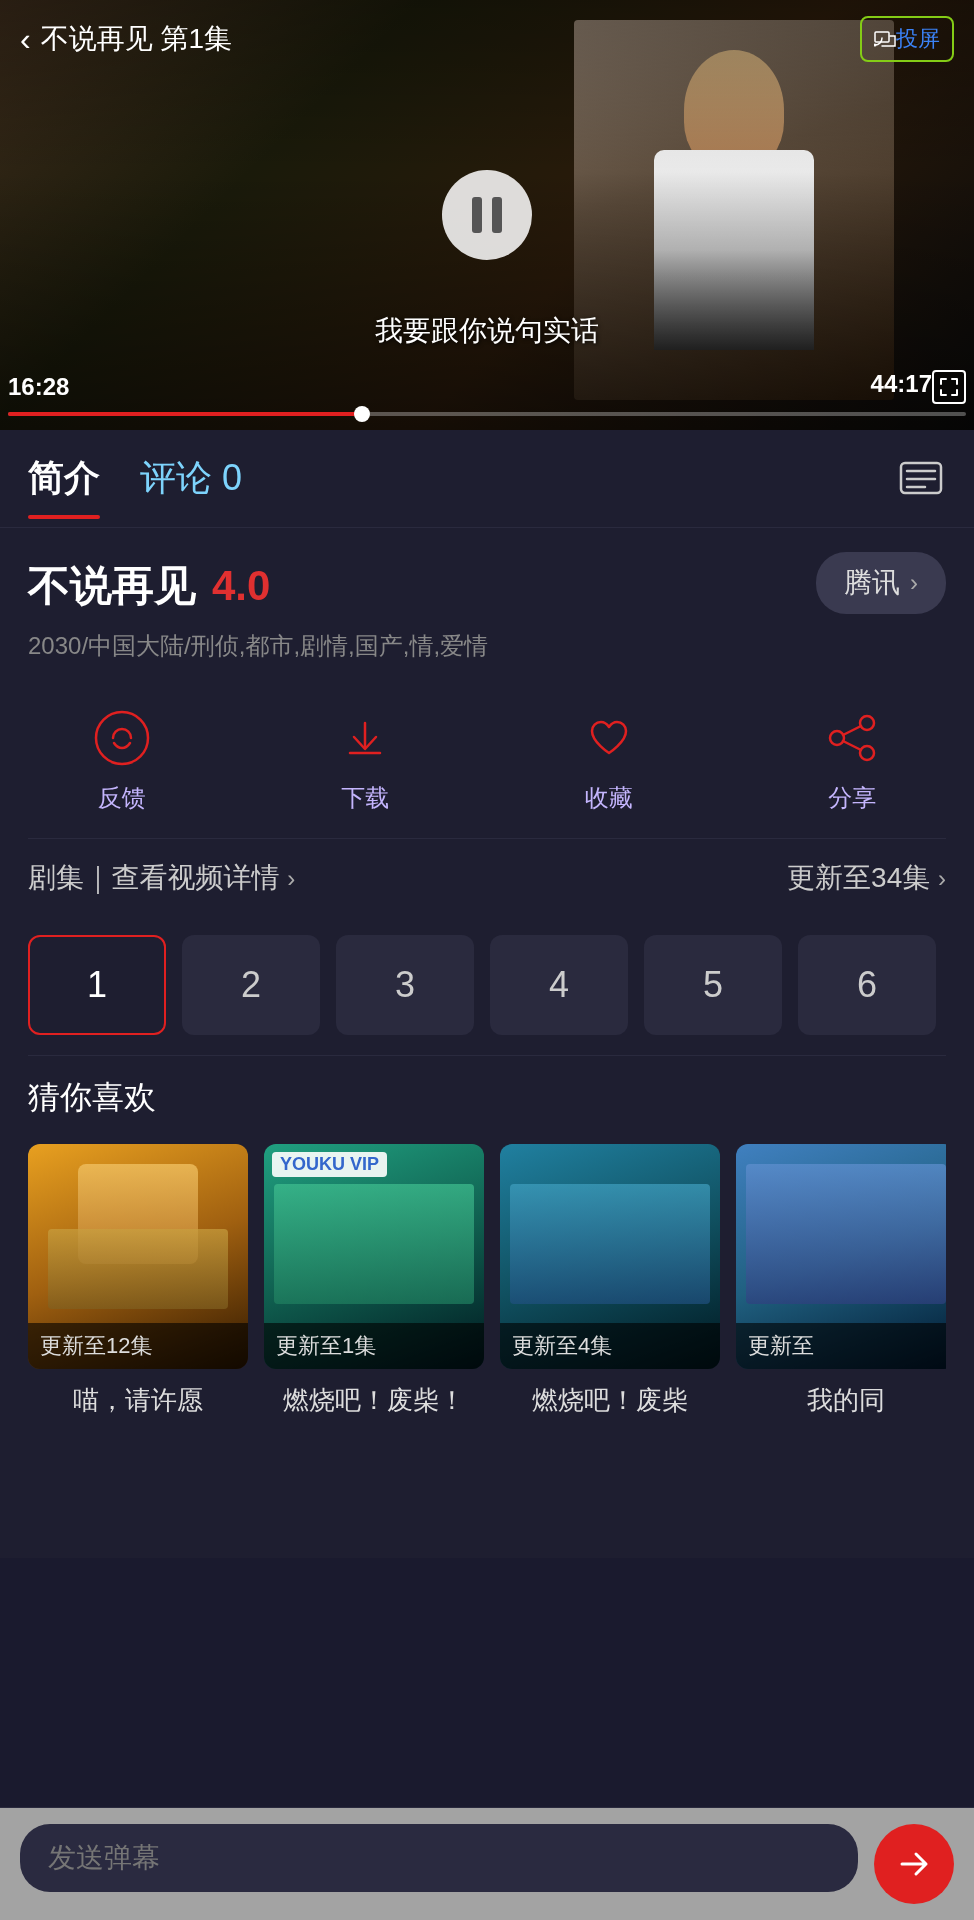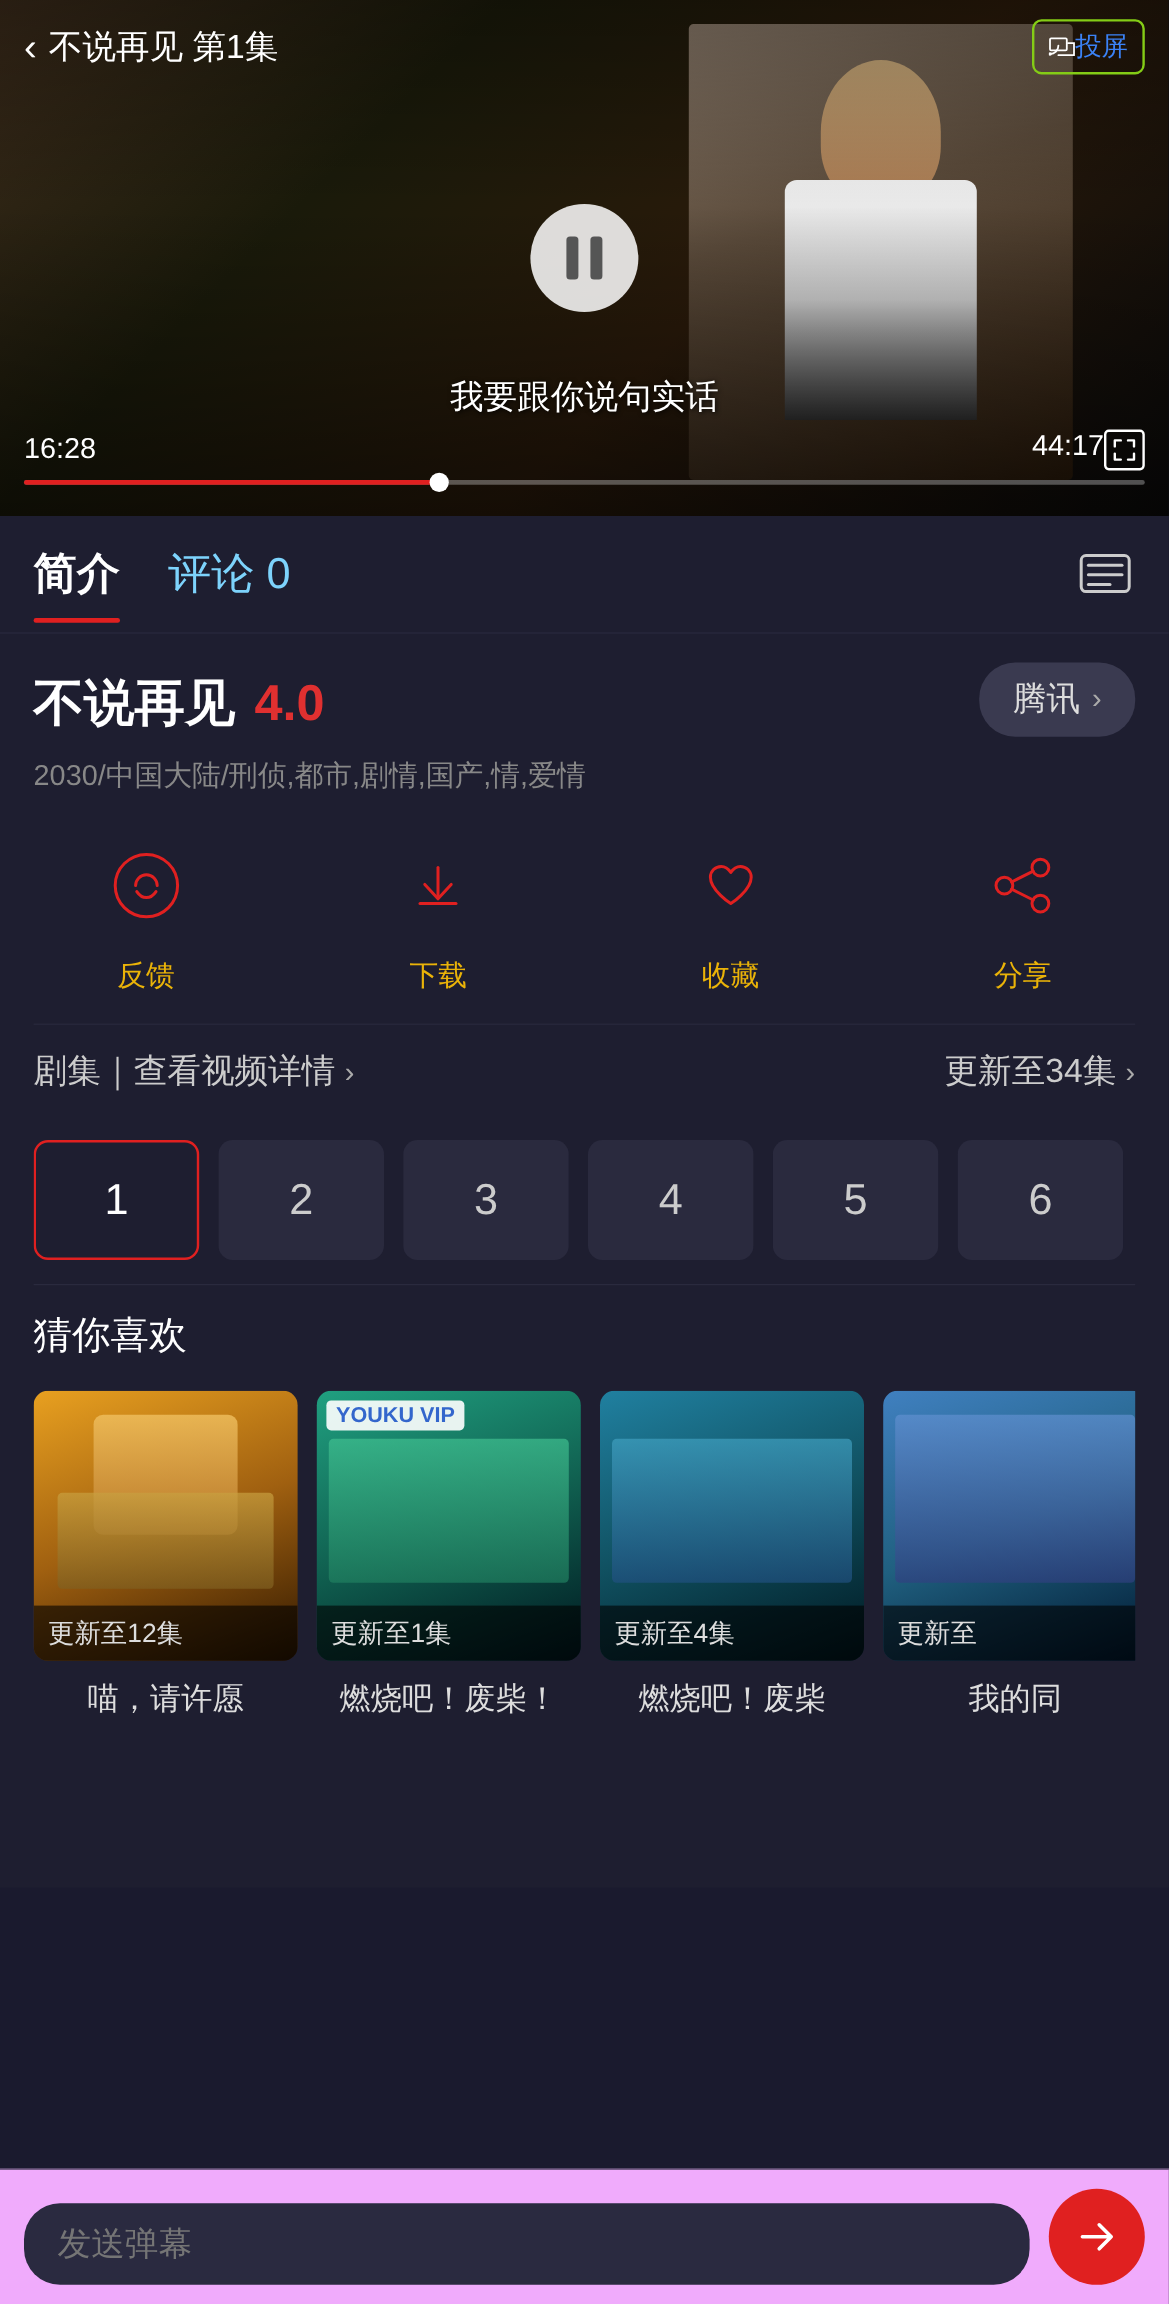--- a/index.html
+++ b/index.html
@@ -133,23 +133,24 @@
       font-size: 28px;
       color: #fff;
       text-shadow: 1px 1px 4px #000;
       white-space: nowrap;
       z-index: 10;
     }
 
     
     .progress-area {
       position: absolute;
-      bottom: 12px; left: 0; right: 0;
-      padding: 10px 20px 14px;
+      bottom: 0; left: 0; right: 0;
+      padding: 10px 8px 14px;
       z-index: 10;
+      font-weight: bold;
     }
     .time-row {
       display: flex;
       justify-content: space-between;
       align-items: center;
       margin-bottom: 8px;
     }
     .time-text {
       font-size: 24px;
       color: #fff;
@@ -299,22 +300,21 @@
     }
     .action-icon {
       width: 64px;
       height: 64px;
       display: flex;
       align-items: center;
       justify-content: center;
     }
     .action-label {
       font-size: 24px;
-      color: #eab308;
-      margin-top: 15px;
+      color: #c4b5fd;
     }
 
     
     svg { display: block; }
 
     
     .episodes-section {
       padding: 20px 28px;
     }
     .episodes-header {
@@ -415,24 +415,24 @@
       font-size: 26px;
       color: #ddd;
       text-align: center;
     }
 
     
     .bottom-bar {
       position: fixed;
       bottom: 0; left: 0;
       width: 974px;
-      background: #f0abfc;
+      background: #a3a3a3;
       padding: 16px 20px;
       display: flex;
-      align-items: flex-end;
+      align-items: flex-start;
       gap: 16px;
       border-top: 1px solid #2a2a3e;
       z-index: 100;
     }
     .danmu-input {
       flex: 1;
       background: #2a2a40;
       border: none;
       border-radius: 30px;
       padding: 18px 28px;

